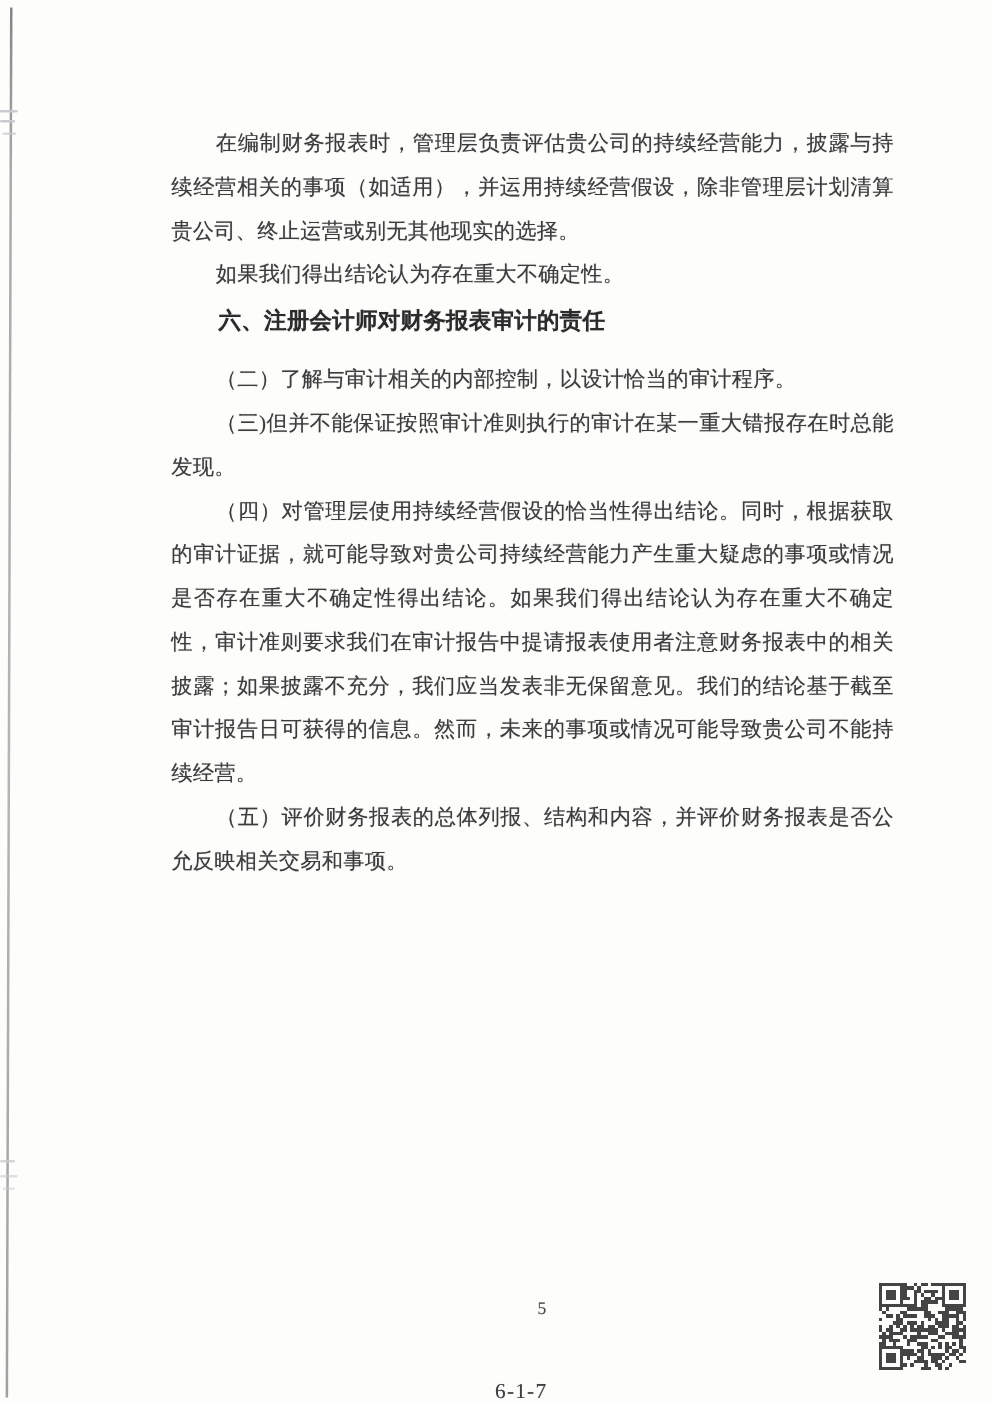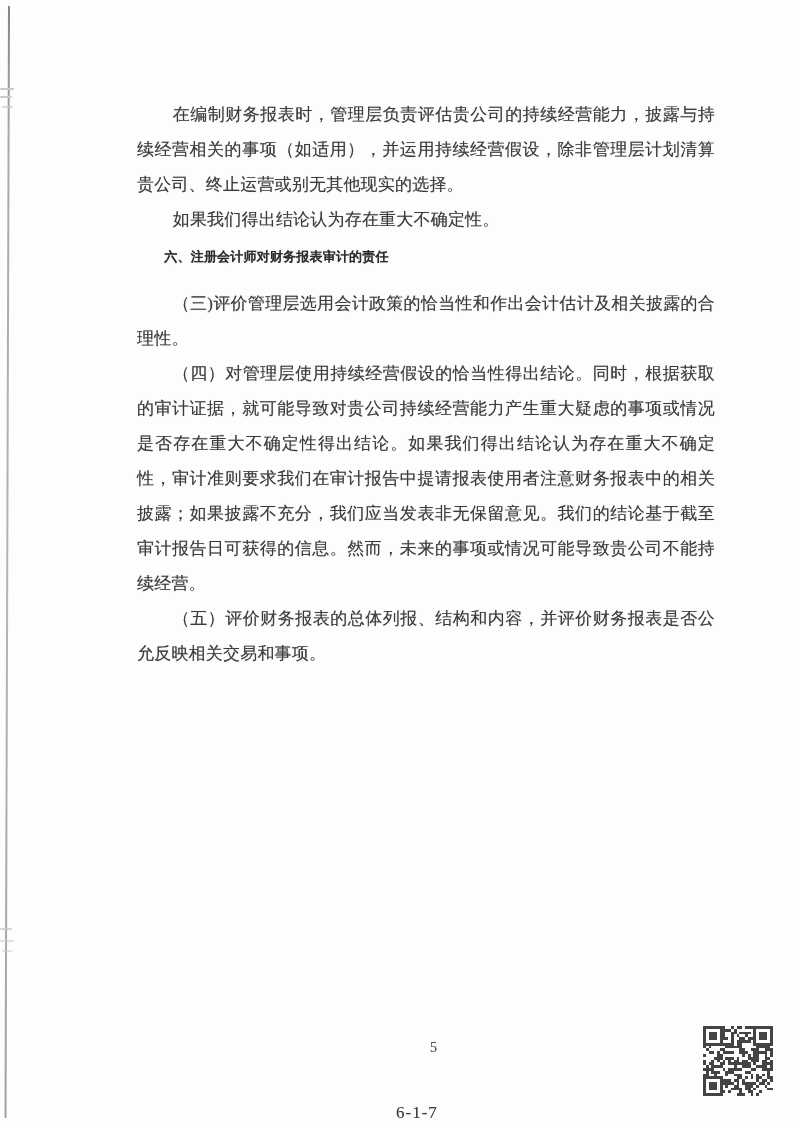--- a/index.html
+++ b/index.html
@@ -45,21 +45,21 @@
     text-justify: inter-character;
     letter-spacing: 0.2px;
     text-shadow: 0 0 0.7px rgba(70,70,70,0.55);
   }
   .content p {
     margin: 0;
     text-indent: 2.1em;
   }
   .content h2 {
     margin: 2px 0 12px 0;
-    font-size: 13px;
+    font-size: 18px;
     line-height: 35px;
     font-weight: bold;
     color: #2b2b2b;
     text-indent: 2.1em;
   }
   .page-number {
     position: absolute;
     left: 430px;
     top: 1040px;
     font-size: 14px;
@@ -95,21 +95,22 @@
   <div class="scan-dash" style="left:0;top:96px;width:12px;"></div>
   <div class="scan-dash" style="left:2px;top:106px;width:11px;opacity:.7;"></div>
   <div class="scan-dash" style="left:0;top:928px;width:12px;opacity:.8;"></div>
   <div class="scan-dash" style="left:0;top:940px;width:14px;opacity:.6;"></div>
   <div class="scan-dash" style="left:2px;top:950px;width:10px;opacity:.5;"></div>
 
   <main class="content">
     <p>在编制财务报表时，管理层负责评估贵公司的持续经营能力，披露与持续经营相关的事项（如适用），并运用持续经营假设，除非管理层计划清算贵公司、终止运营或别无其他现实的选择。</p>
     <p>如果我们得出结论认为存在重大不确定性。</p>
     <h2>六、注册会计师对财务报表审计的责任</h2>
-    <p>（三)评价管理层选用会计政策的恰当性和作出会计估计及相关披露的合理性。</p>
+    <p>（二）了解与审计相关的内部控制，以设计恰当的审计程序。</p>
+    <p>（三)但并不能保证按照审计准则执行的审计在某一重大错报存在时总能发现。</p>
     <p>（四）对管理层使用持续经营假设的恰当性得出结论。同时，根据获取的审计证据，就可能导致对贵公司持续经营能力产生重大疑虑的事项或情况是否存在重大不确定性得出结论。如果我们得出结论认为存在重大不确定性，审计准则要求我们在审计报告中提请报表使用者注意财务报表中的相关披露；如果披露不充分，我们应当发表非无保留意见。我们的结论基于截至审计报告日可获得的信息。然而，未来的事项或情况可能导致贵公司不能持续经营。</p>
     <p>（五）评价财务报表的总体列报、结构和内容，并评价财务报表是否公允反映相关交易和事项。</p>
   </main>
 
   <div class="page-number">5</div>
   <div class="doc-code">6-1-7</div>
 
   <div class="qr" id="qr">
       <svg viewBox="0 0 25 25" shape-rendering="crispEdges" fill="#2b2b2b">
         <rect x="0" y="0" width="1" height="1"></rect>

